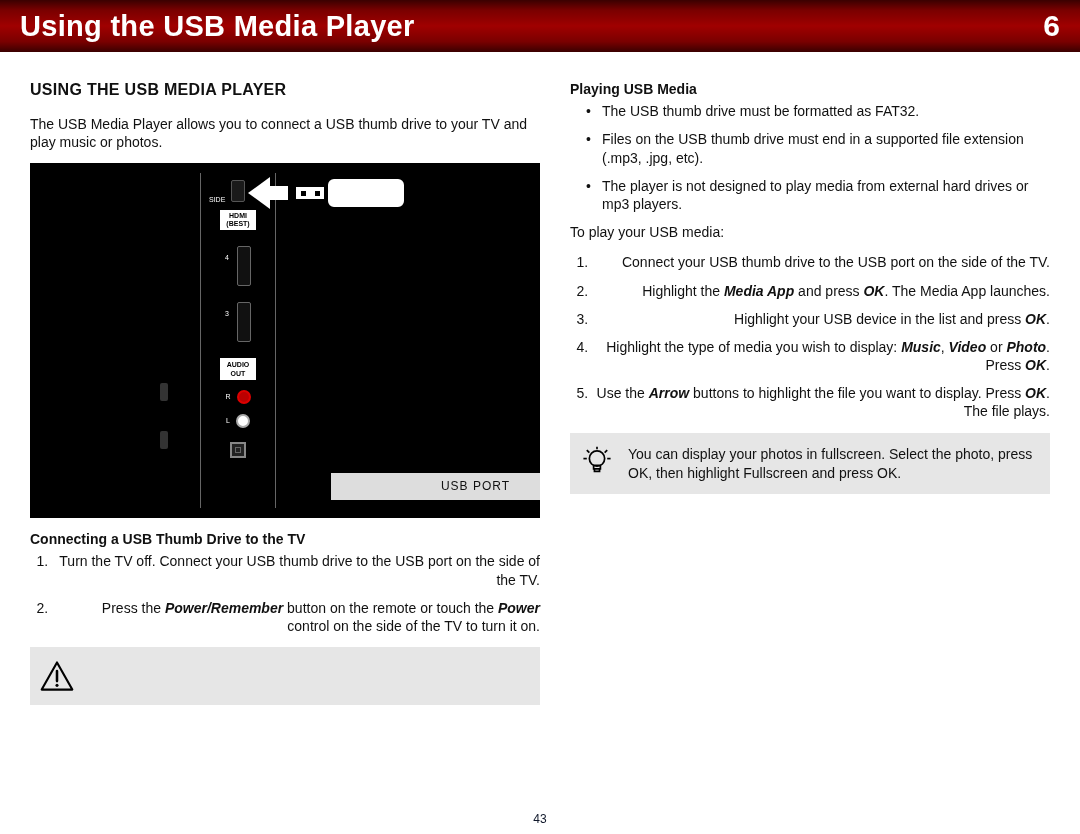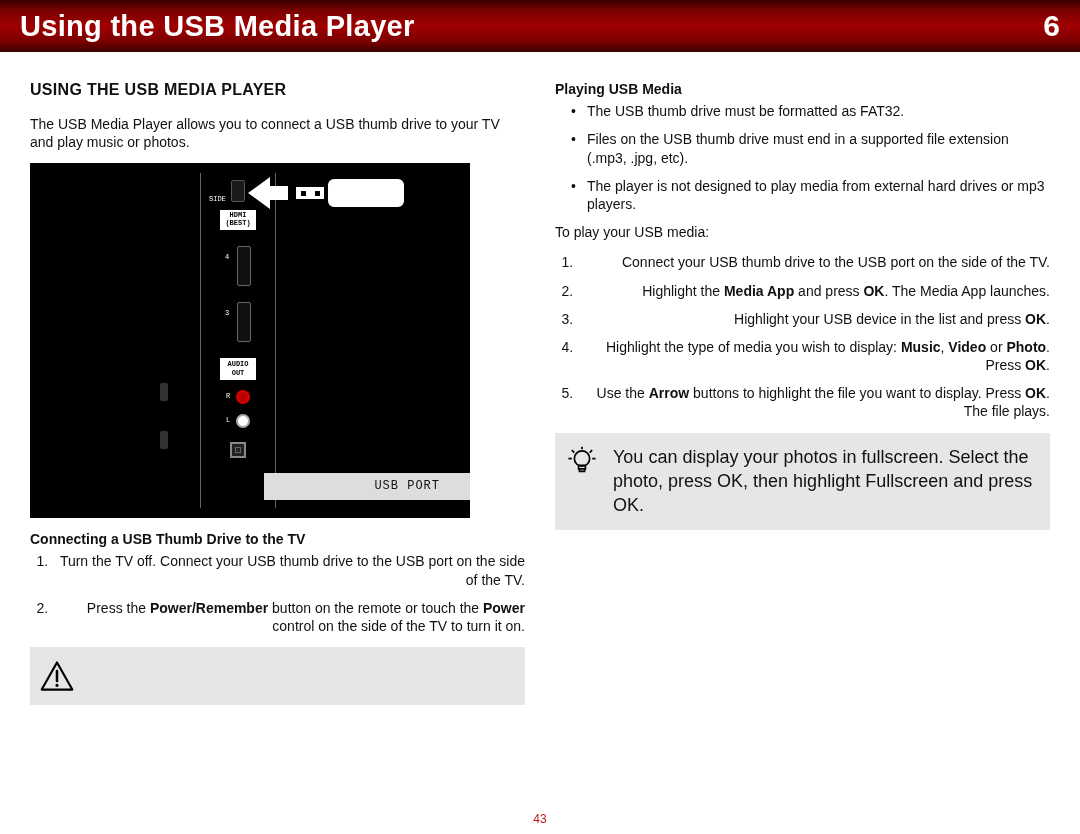--- a/index.html
+++ b/index.html
@@ -45,26 +45,25 @@
     letter-spacing: 0.3px;
     margin-bottom: 14px;
   }
   .subhead {
     font-weight: 800;
     font-size: 14px;
     margin-bottom: 4px;
   }
   .para { margin-bottom: 12px; }
   .figure {
-    width: 440px;
+    width: 510px;
     height: 355px;
     background: #000;
     position: relative;
     margin: 10px 0 12px 0;
-    font-family: Liberation Mono, monospace;
   }
   .port-panel {
     position: absolute;
     left: 170px;
     top: 10px;
     width: 76px;
     height: 335px;
     border-left: 1px solid #666;
     border-right: 1px solid #666;
     display: flex;
@@ -166,29 +165,29 @@
   ul.bullets > li::before { content:"•"; position:absolute; left:-6px; }
   .callout {
     background: #e6e6e6;
     display:flex;
     align-items:flex-start;
     gap: 14px;
     padding: 12px 14px 12px 10px;
     margin-top: 6px;
   }
   .callout svg { flex: 0 0 34px; }
-  .callout-text { font-size:18px; line-height:1.35; }
-  b { font-weight: 800; }
+  .callout-text { font-size:14px; line-height:1.35; }
+  b { font-weight: 800; font-style: italic; }
   .page-num {
     position:absolute;
     bottom: 8px;
     left:0; right:0;
     text-align:center;
     font-size:12px;
-    color:#b91c1c;
+    color:#0f172a;
   }
 </style>
 </head>
 <body>
 
 <div class="header">
   <div class="header-title">Using the USB Media Player</div>
   <div class="header-num">6</div>
 </div>
 

